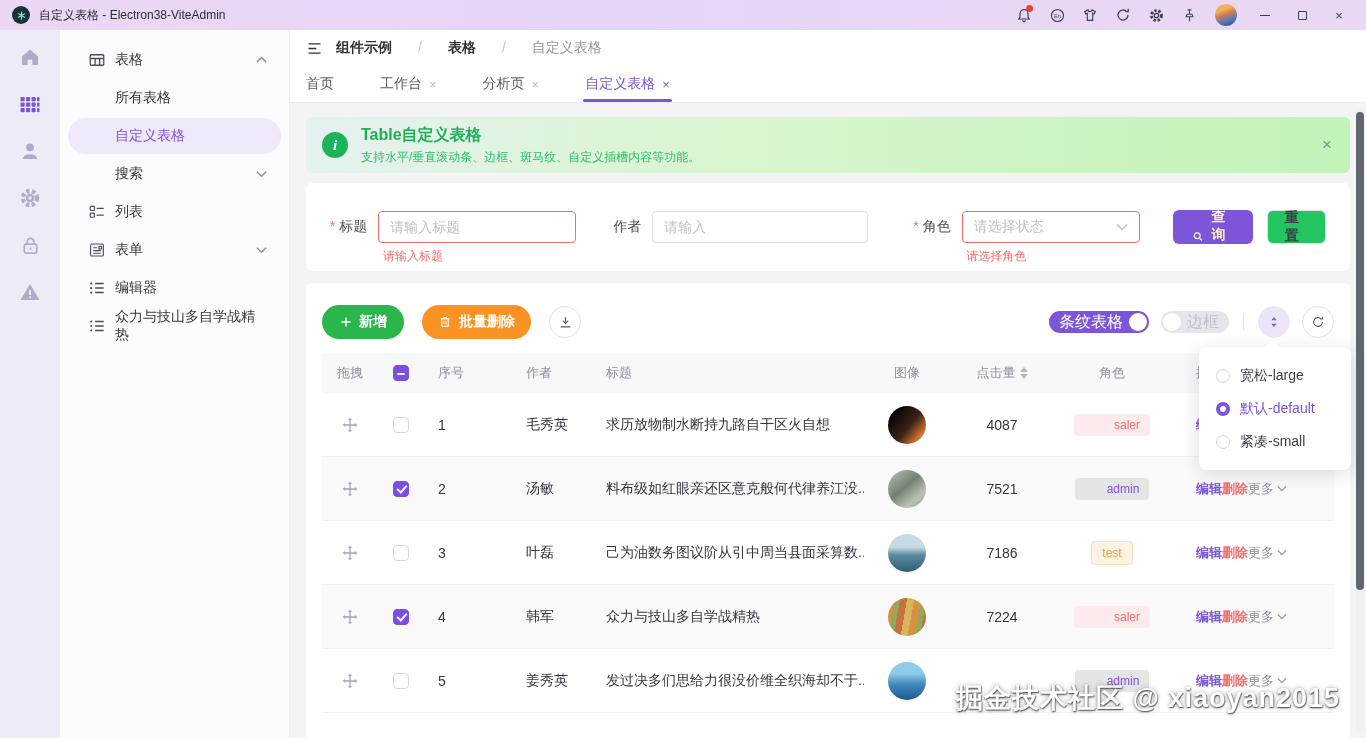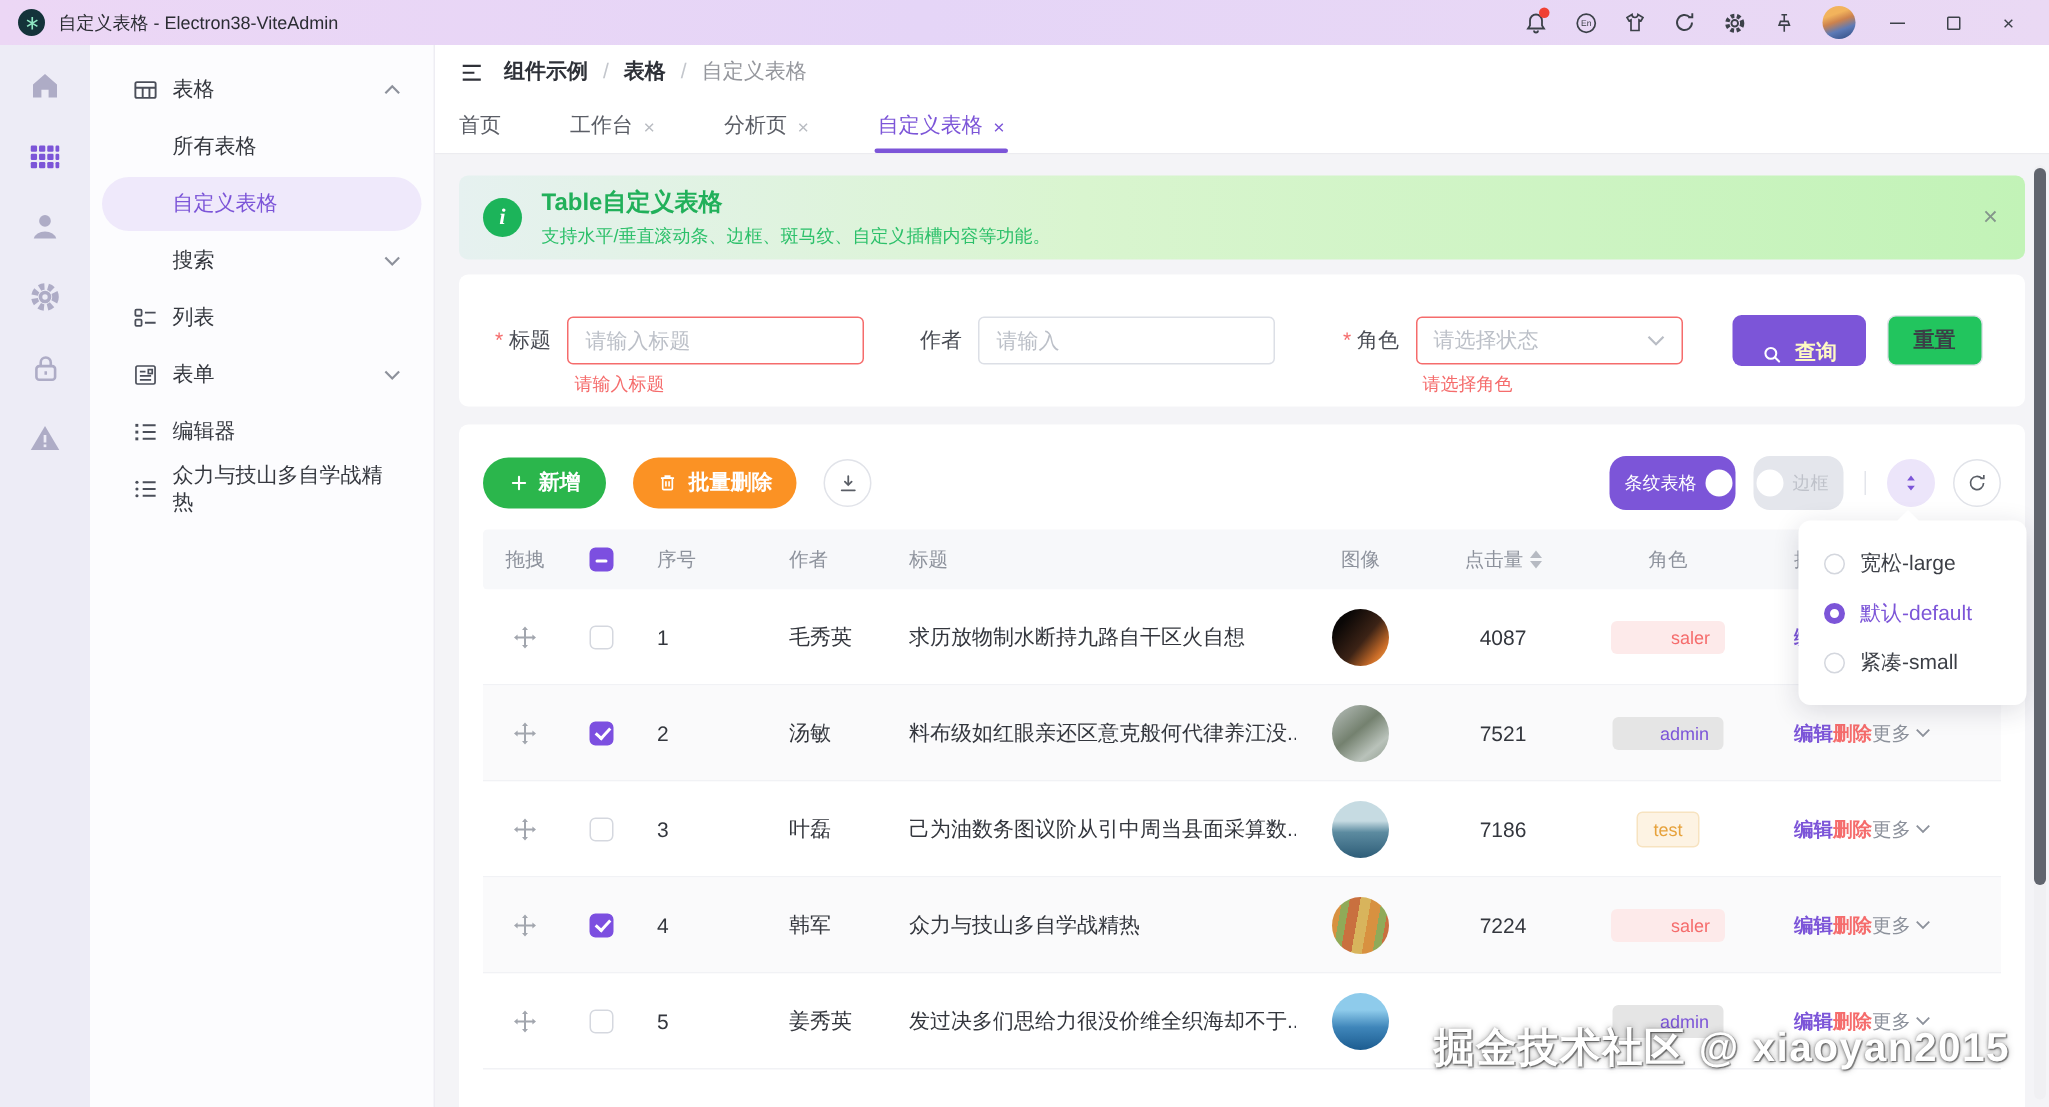--- a/index.html
+++ b/index.html
@@ -36,21 +36,21 @@
     padding:0 14px 0 20px; gap:9px; font-size:14px; color:#35383f; cursor:pointer; }
   .menu-item .mi-icon { width:18px; height:18px; color:#4a4e59; flex:0 0 18px; }
   .menu-item .chev { margin-left:auto; color:#8d919b; }
   .menu-item.sub { padding-left:47px; }
   .menu-item.active { background:#efe9fb; color:#7c55d8; }
 
   
   .main { position:absolute; top:30px; left:290px; right:0; bottom:0; background:#f4f4f7; }
   .topbar { height:36px; background:#fff; display:flex; align-items:center; padding:0 16px; gap:13px; }
   .collapse-icon { color:#2f3138; }
-  .crumb { display:flex; align-items:flex-start; gap:10px; font-size:14px; }
+  .crumb { display:flex; align-items:flex-start; gap:26px; font-size:14px; }
   .crumb .c-strong { color:#2e3138; font-weight:700; }
   .crumb .sep { color:#c3c6cc; }
   .crumb .c-last { color:#95979d; }
 
   .tabsbar { height:37px; background:#fff; border-bottom:1px solid #ececf0; display:flex; align-items:stretch; padding:0 16px; gap:46px; }
   .tab { display:flex; align-items:center; gap:7px; font-size:14px; color:#5b5e66; position:relative; cursor:pointer; }
   .tab .x { color:#b9bcc2; font-size:13px; }
   .tab.active { color:#7c55d8; }
   .tab.active .x { color:#7c55d8; }
   .tab.active::after { content:""; position:absolute; left:-2px; right:-2px; bottom:0; height:3px; border-radius:2px; background:#7c55d8; }
@@ -83,21 +83,21 @@
   .btn-reset { height:34px; padding:0 17px; margin-left:14px; background:#22c55e; border:1px solid #e2e4ea; border-radius:6px; color:#3b3e46; font-size:14px; font-weight:700; }
 
   
   .table-card { margin-top:12px; background:#fff; border-radius:6px 6px 0 0; padding:12px 16px 0; height:469px; overflow:hidden; }
   .tbl-toolbar { height:54px; display:flex; align-items:center; gap:18px; }
   .btn-add { height:34px; padding:0 17px; border-radius:17px; background:#2bb64c; color:#fff; font-size:14px; font-weight:700; gap:6px; }
   .btn-del { height:34px; padding:0 16px; border-radius:17px; background:#fb9224; color:#fff; font-size:14px; font-weight:700; gap:7px; }
   .circle-btn { width:32px; height:32px; border-radius:50%; border:1px solid #e1e3e9; background:#fff; color:#5a5e66;
     display:flex; align-items:center; justify-content:center; cursor:pointer; }
   .toolbar-right { margin-left:auto; display:flex; align-items:center; gap:12px; }
-  .switch { height:36px; border-radius:11px; position:relative; display:flex; align-items:center; font-size:12px; cursor:pointer; }
+  .switch { height:22px; border-radius:11px; position:relative; display:flex; align-items:center; font-size:16px; cursor:pointer; }
   .switch.on { background:#7c55d8; color:#fff; padding:0 26px 0 10px; }
   .switch.on .knob { position:absolute; right:2px; width:18px; height:18px; border-radius:50%; background:#fff; }
   .switch.off { background:#e4e6ec; color:#bfc2ca; padding:0 10px 0 26px; }
   .switch.off .knob { position:absolute; left:2px; width:18px; height:18px; border-radius:50%; background:#fff; }
   .v-divider { width:1px; height:16px; background:#e3e5eb; margin:0 2px; }
   .density-btn { background:#ece5fa; border-color:#ece5fa; color:#7c55d8; }
 
   
   .tbl { margin-top:4px; font-size:14px; color:#33363d; }
   .tr { display:flex; align-items:center; height:64px; border-bottom:1px solid #f1f2f5; background:#fff; }
@@ -390,21 +390,21 @@
       <div class="form-card">
         <div class="field req" style="margin-right:37px;">
           <span class="f-label">标题</span>
           <div class="tbox error" style="width:198px;">
             <input placeholder="请输入标题" style="">
           </div>
           <div class="err-msg">请输入标题</div>
         </div>
         <div class="field" style="margin-right:45px;">
           <span class="f-label">作者</span>
-          <div class="tbox" style="width:198px;">
+          <div class="tbox" style="width:216px;">
             <input placeholder="请输入" style="">
           </div>
         </div>
         <div class="field req">
           <span class="f-label">角色</span>
           <div class="tbox error select-box" style="width:178px;">
             <span>请选择状态</span>
             <svg width="12" height="8" viewBox="0 0 12 8" fill="none" stroke="#b9bdc5" stroke-width="1.5">
                 <path d="M1 1.5 6 6.5l5-5"></path>
               </svg>

